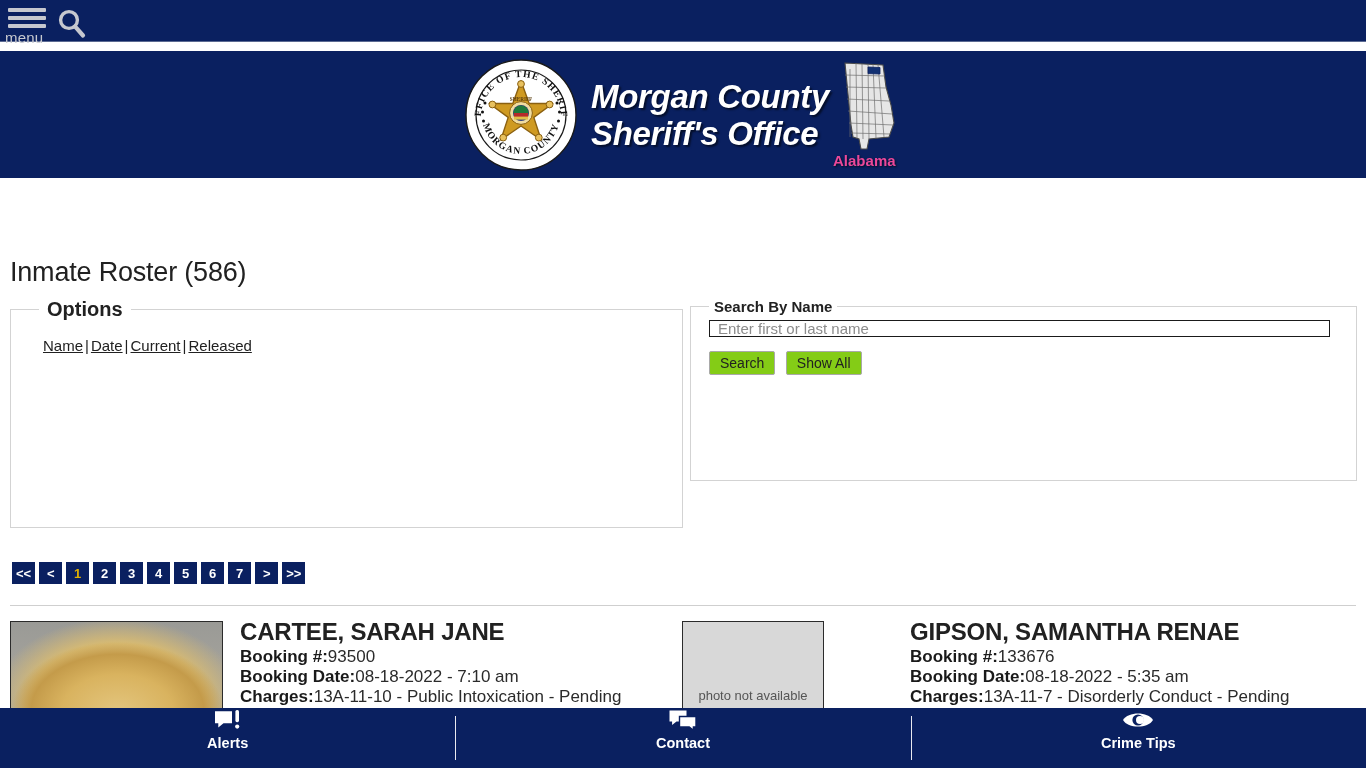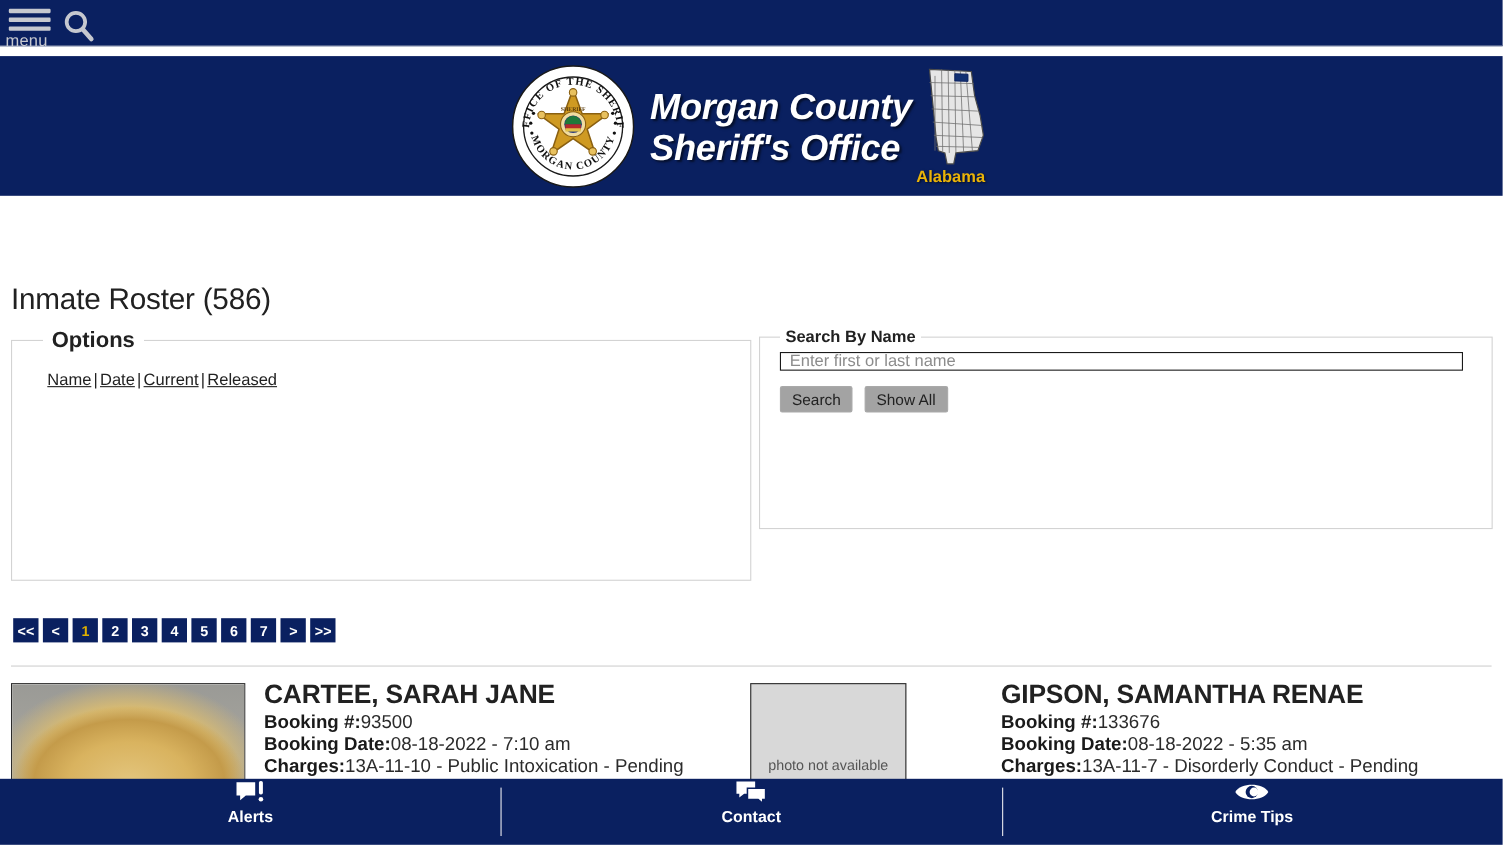--- a/index.html
+++ b/index.html
@@ -57,21 +57,21 @@
     font-style: italic;
     line-height: 37px;
     letter-spacing: -.3px;
     text-shadow: 2px 2px 2px rgba(0,0,0,.55);
     white-space: nowrap;
   }
   .statewrap { position: relative; width: 62px; height: 108px; flex: 0 0 auto; }
   .state-map { position: absolute; left: 0; top: 0; width: 60px; height: 90px; }
   .state-label {
     position: absolute; left: -6px; bottom: 0;
-    color: #eab308; font-size: 15px; font-weight: bold;
+    color: #ec4899; font-size: 15px; font-weight: bold;
     text-shadow: 1px 1px 2px rgba(0,0,0,.6);
   }
 
   
   .content { position: absolute; left: 0; top: 178px; width: 1366px; }
   h1.page-title {
     margin: 0; padding: 0;
     position: absolute; left: 10px; top: 79px;
     font-size: 27px; font-weight: normal; color: #212121;
     letter-spacing: -.2px;
@@ -106,21 +106,21 @@
     font-family: "Liberation Sans", sans-serif;
     color: #212121;
     background: #fff;
   }
   .name-input::placeholder { color: #8c8c8c; }
   .btnrow { margin: 14px 0 0 8px; }
   .btn {
     font-family: "Liberation Sans", sans-serif;
     font-size: 14px;
     color: #212121;
-    background: #a3a3a3;
+    background: #84cc16;
     border: 1px solid #a9a9a9;
     border-radius: 2px;
     padding: 3px 10px;
     margin-right: 6px;
     cursor: pointer;
   }
 
   
   .pager { position: absolute; left: 12px; top: 384px; display: flex; gap: 4px; }
   .pg {

